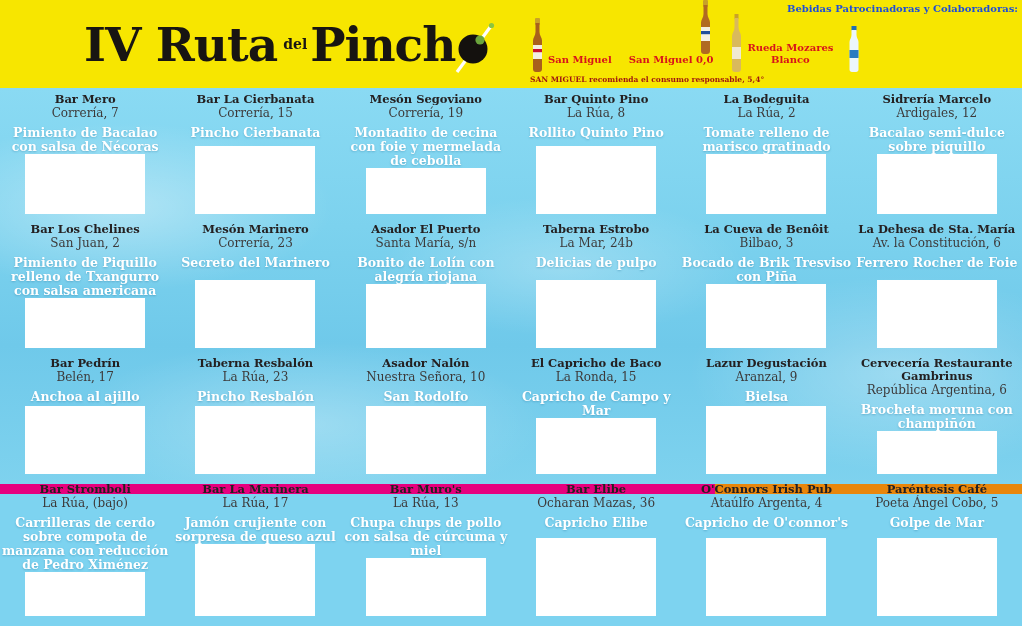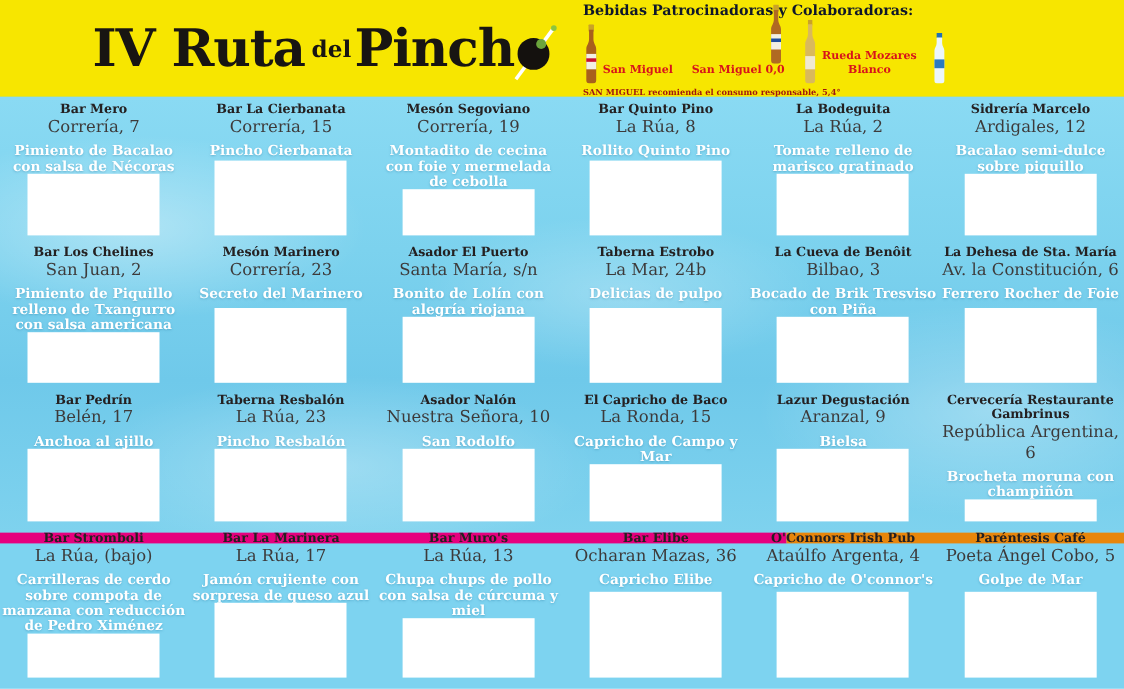--- a/index.html
+++ b/index.html
@@ -3,44 +3,44 @@
 <meta charset="utf-8">
 <style>
   * { margin:0; padding:0; box-sizing:border-box; }
   body { font-family:"DejaVu Serif", "Liberation Serif", serif; }
   .page { position:relative; width:1022px; height:626px; overflow:hidden; background:#7DD3F0; }
 
   
   .header { position:relative; height:88px; background:#F7E600; }
   .logo { position:absolute; left:84px; top:16px; display:flex; align-items:center; color:#181512; white-space:nowrap; }
   .logo-main { font-size:47px; font-weight:bold; letter-spacing:-1px; }
-  .logo-del { font-size:21px; font-weight:bold; margin:0 3px 0 6px; }
+  .logo-del { font-size:14px; font-weight:bold; margin:0 3px 0 6px; }
   .logo-olive { position:relative; top:6px; margin-left:-2px; }
 
   .sponsors { position:absolute; right:4px; top:3px; width:500px; height:84px; }
-  .sponsors-title { color:#0f172a; font-weight:bold; font-size:13px; padding-left:12px; }
+  .sponsors-title { color:#1d4ed8; font-weight:bold; font-size:10px; padding-left:12px;text-align:right; }
   .sponsor-row { display:flex; align-items:flex-end; height:56px; margin-top:2px; padding-left:12px; }
   .sponsor { display:flex; align-items:flex-end; }
   .sponsor-label { color:#D8141A; font-weight:bold; font-size:10px; line-height:1.15; margin:0 0 7px 3px; text-align:center; white-space:nowrap; }
   .sp-gap1 { margin-left:14px;flex-direction:column; } .sp-gap2 { margin-left:36px; } .sp-gap3 { margin-left:16px; } .sp-gap4 { margin-left:14px; }
   .disclaimer { color:#9E1510; font-weight:bold; font-size:7.5px; padding-left:12px; margin-top:3px; white-space:nowrap; }
 
   
   .main { position:relative; height:396px;
     background:
       radial-gradient(ellipse 300px 120px at 12% 30%, rgba(255,255,255,0.38), rgba(255,255,255,0) 70%),
       radial-gradient(ellipse 260px 100px at 55% 45%, rgba(255,255,255,0.25), rgba(255,255,255,0) 70%),
       radial-gradient(ellipse 300px 140px at 88% 72%, rgba(255,255,255,0.30), rgba(255,255,255,0) 70%),
       radial-gradient(ellipse 340px 120px at 30% 85%, rgba(255,255,255,0.28), rgba(255,255,255,0) 70%),
       linear-gradient(180deg, #8ADAF3 0%, #7CD2EE 35%, #6FC9EA 65%, #7ED2EE 100%);
   }
   .grid { display:grid; grid-template-columns:repeat(6, 1fr); grid-template-rows:130px 134px 126px 138px; height:528px; }
   .cell { display:flex; flex-direction:column; align-items:center; text-align:center; padding-top:5px; overflow:visible; }
   .venue-name { font-weight:bold; font-size:11.5px; line-height:1.15; color:#242021; max-width:164px; }
-  .venue-address { font-size:15px; color:#3d3a3a; line-height:1.25; max-width:164px; }
+  .venue-address { font-size:12px; color:#3d3a3a; line-height:1.25; max-width:164px; }
   .venue-pincho { margin-top:5px; font-weight:bold; font-size:12.5px; line-height:1.12; color:#ffffff; max-width:172px;
                   text-shadow:0 1px 2px rgba(30,110,150,0.35); }
   .photo { margin-top:auto; margin-bottom:4px; width:120px; height:68px; background:#ffffff; }
   .grid .cell:nth-child(n+19) .photo { height:78px; margin-bottom:0; }
 
   
   .footer { display:flex; height:10px; }
   .stripe-magenta { width:715px; height:10px; background:#E6007E; }
   .stripe-orange { flex:1; height:10px; background:#E8860B; }
 </style>

